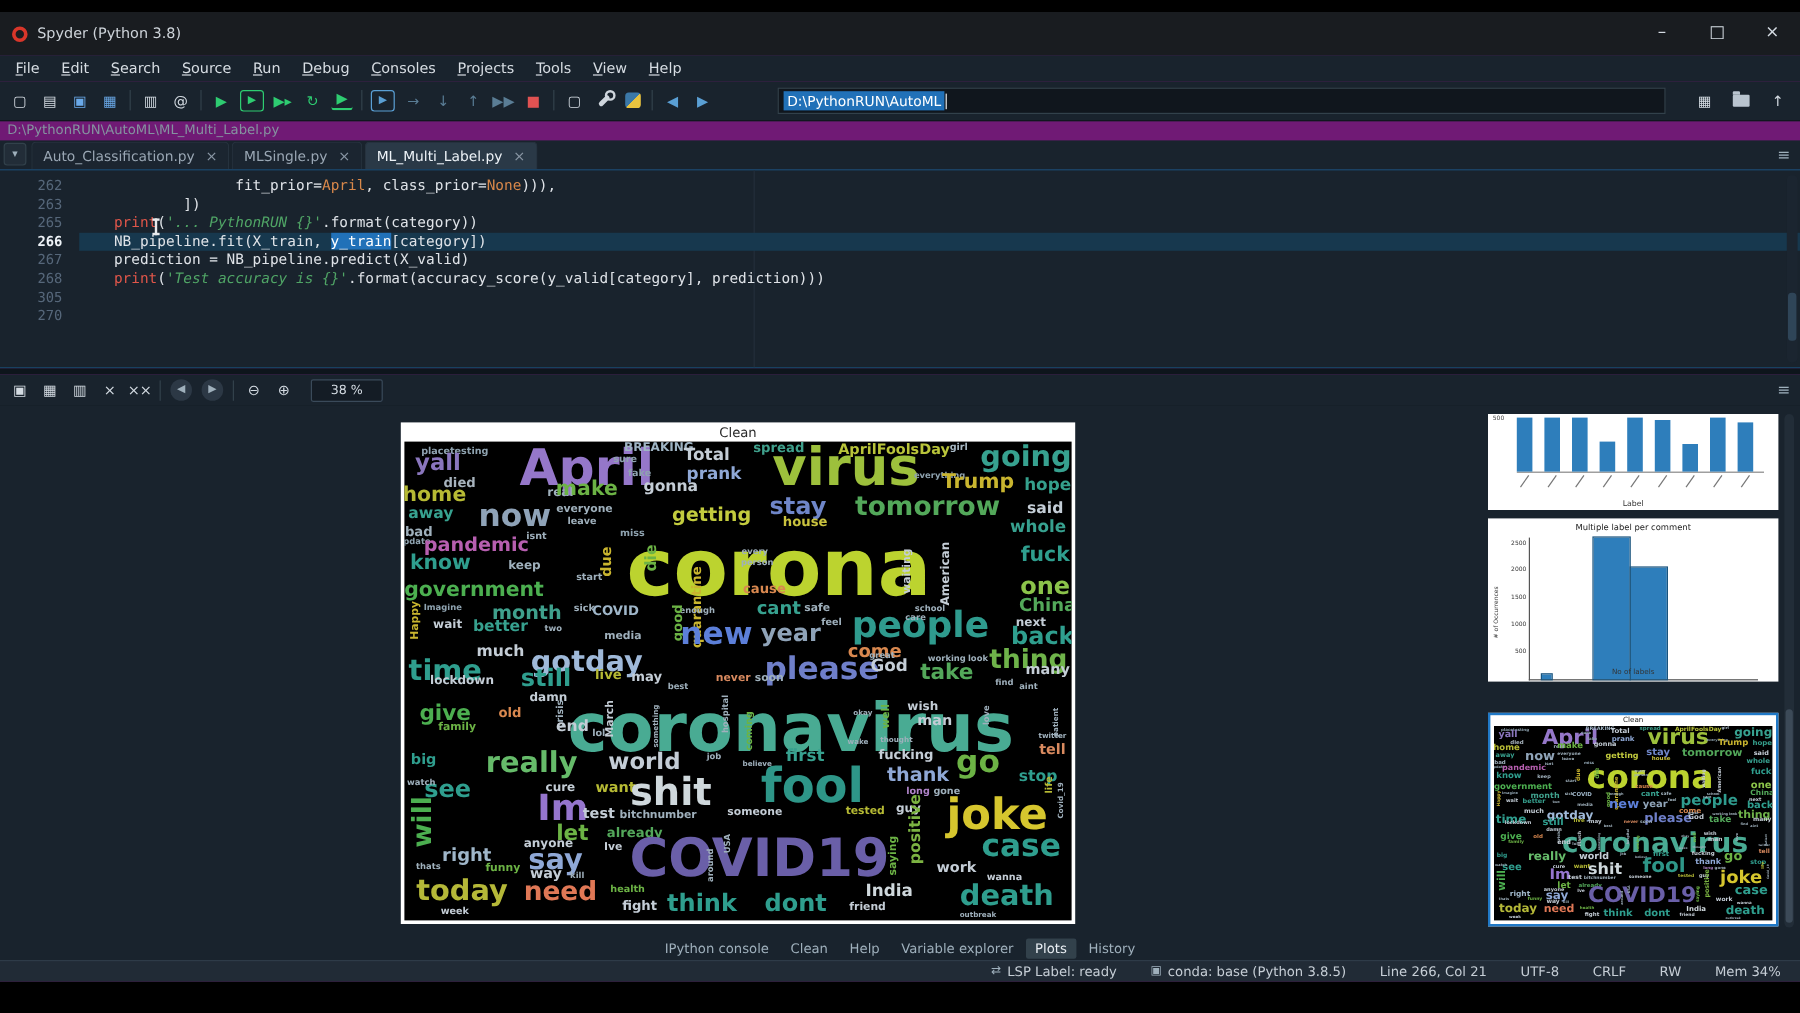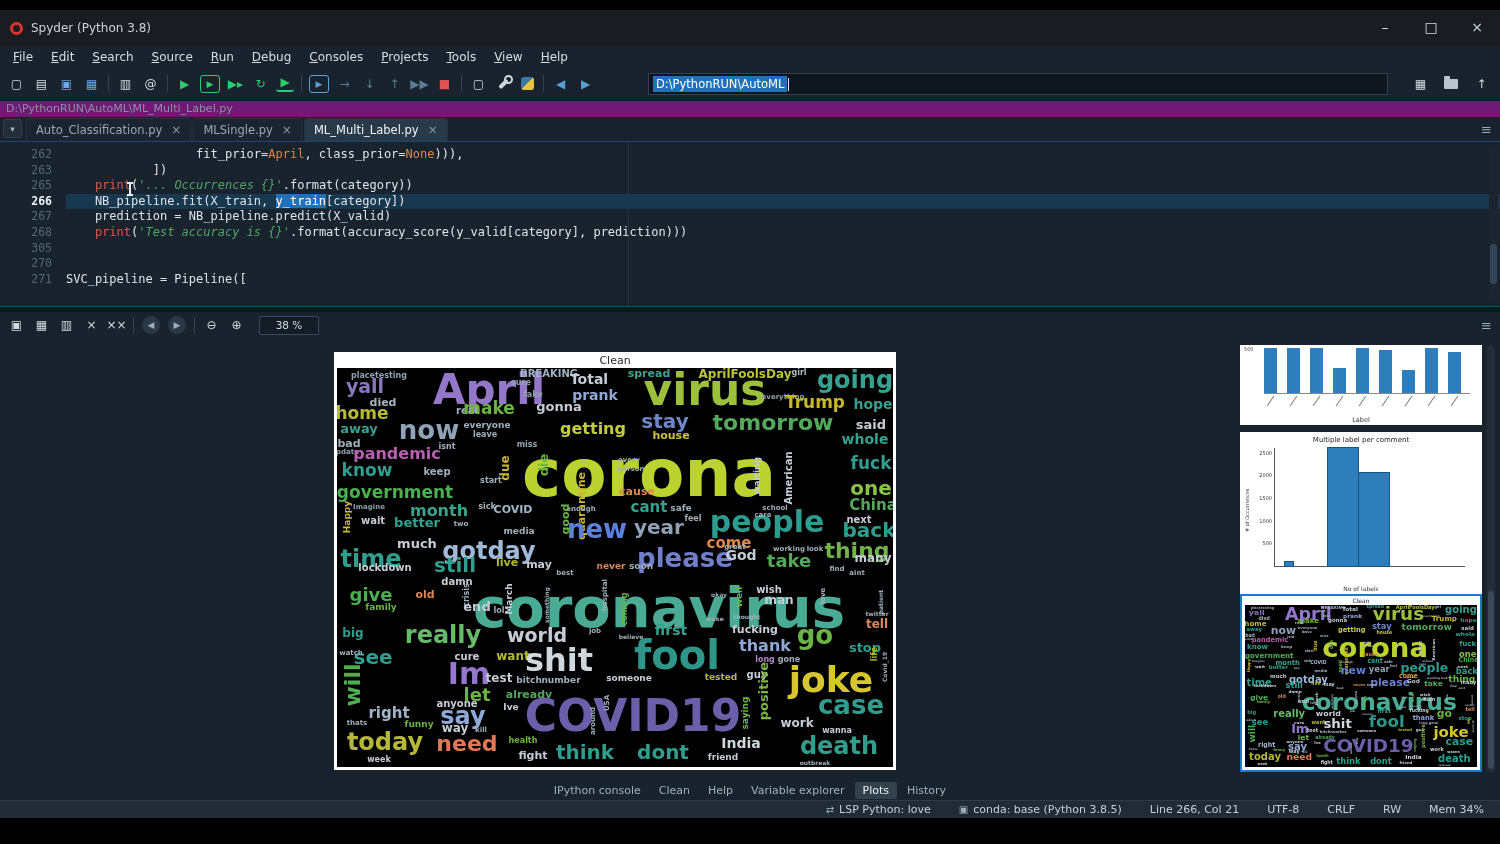--- a/index.html
+++ b/index.html
@@ -88,21 +88,21 @@
 
   .thumb{position:absolute;left:1240px;width:242px;background:#fff;box-sizing:border-box;}
   .t1{top:7px;height:80px;}
   .t1-ytick{position:absolute;left:4px;top:1px;font-size:5px;color:#444;}
   .t1-bars{position:absolute;left:24px;right:12px;top:2px;height:46px;display:flex;align-items:flex-end;gap:10px;border-bottom:1px solid #888;}
   .t1bar{width:13px;flex:none;}
   .t1-dashes{position:absolute;left:24px;right:12px;top:50px;height:15px;display:flex;gap:10px;}
   .t1dash{width:13px;flex:none;display:flex;justify-content:center;}
   .t1dash i{display:block;width:1px;height:12px;background:#777;transform:rotate(35deg);}
   .t1-cap{position:absolute;bottom:1px;left:0;right:0;text-align:center;font-size:6.5px;color:#333;}
-  .t2{top:94px;height:164px;}
+  .t2{top:94px;height:136px;}
   .t2-title{position:absolute;top:4px;left:0;right:0;text-align:center;font-size:7px;color:#222;}
   .t2-ylab{position:absolute;left:4px;top:100px;font-size:5px;color:#333;transform:rotate(-90deg);transform-origin:left top;white-space:nowrap;}
   #t2plot{position:absolute;left:34px;top:16px;width:190px;height:118px;border-left:1px solid #555;border-bottom:1px solid #555;}
   .t2bar{position:absolute;bottom:0;background:#2e7ebb;outline:1px solid #19547e;}
   .t2yt{position:absolute;right:100%;margin-right:3px;font-size:5px;color:#333;transform:translateY(50%);}
   .t2-xlab{position:absolute;bottom:4px;left:0;right:0;text-align:center;font-size:6px;color:#333;}
   .t3{top:256px;height:178px;border:2px solid #2079c7;}
   .t3-title{position:absolute;top:1px;left:0;right:0;text-align:center;font-size:6px;color:#222;}
   .t3-cloudbox{position:absolute;left:3px;top:9px;width:232px;height:162px;background:#000;overflow:hidden;}
   .mini-scale{position:relative;width:556px;height:399px;transform:scale(0.417,0.406);transform-origin:0 0;}
@@ -209,27 +209,26 @@
           </div>
         </div>
       <span class="tabbar-menu">≡</span>
     </div>
 
     <div class="editor">
       <div class="ruler"></div>
       <div id="codearea">
           <div class="cline"><span class="lnum">262</span><span class="ccode"><span class="tk-n">                  fit_prior=</span><span class="tk-const">April</span><span class="tk-n">, class_prior=</span><span class="tk-const">None</span><span class="tk-n">))),</span></span></div>
           <div class="cline"><span class="lnum">263</span><span class="ccode"><span class="tk-n">            ])</span></span></div>
-          <div class="cline"><span class="lnum">265</span><span class="ccode"><span class="tk-n">    </span><span class="tk-bi">print</span><span class="tk-n">(</span><span class="tk-str">'... Occurrences {}'</span><span class="tk-n">.format(category))</span></span></div>
+          <div class="cline"><span class="lnum">265</span><span class="ccode"><span class="tk-n">    </span><span class="tk-bi">print</span><span class="tk-n">(</span><span class="tk-str">'... PythonRUN {}'</span><span class="tk-n">.format(category))</span></span></div>
           <div class="cline cur"><span class="lnum">266</span><span class="ccode"><span class="tk-n">    NB_pipeline.fit(X_train, </span><span class="tk-sel">y_train</span><span class="tk-n">[category])</span></span></div>
           <div class="cline"><span class="lnum">267</span><span class="ccode"><span class="tk-n">    prediction = NB_pipeline.predict(X_valid)</span></span></div>
           <div class="cline"><span class="lnum">268</span><span class="ccode"><span class="tk-n">    </span><span class="tk-bi">print</span><span class="tk-n">(</span><span class="tk-str">'Test accuracy is {}'</span><span class="tk-n">.format(accuracy_score(y_valid[category], prediction)))</span></span></div>
           <div class="cline"><span class="lnum">305</span><span class="ccode"></span></div>
           <div class="cline"><span class="lnum">270</span><span class="ccode"></span></div>
-          <div class="cline"><span class="lnum">271</span><span class="ccode"><span class="tk-n">SVC_pipeline = Pipeline([</span></span></div>
         </div>
       <div class="ed-scrollbar">
           <div class="ed-thumb"></div>
         </div>
       <div class="ibeam"></div>
     </div>
 
     <div class="splitter"></div>
 
     <div class="plots-toolbar">
@@ -686,21 +685,21 @@
         <div class="btab">Clean</div>
         <div class="btab">Help</div>
         <div class="btab">Variable explorer</div>
         <div class="btab active">Plots</div>
         <div class="btab">History</div>
       </div>
 
     <div class="statusbar" id="statusbar">
         <div class="sitem">
           <span class="sicon">⇄</span>
-          <span>LSP Python: love</span>
+          <span>LSP Label: ready</span>
         </div>
         <div class="sitem">
           <span class="sicon">▣</span>
           <span>conda: base (Python 3.8.5)</span>
         </div>
         <div class="sitem">
           <span>Line 266, Col 21</span>
         </div>
         <div class="sitem">
           <span>UTF-8</span>

